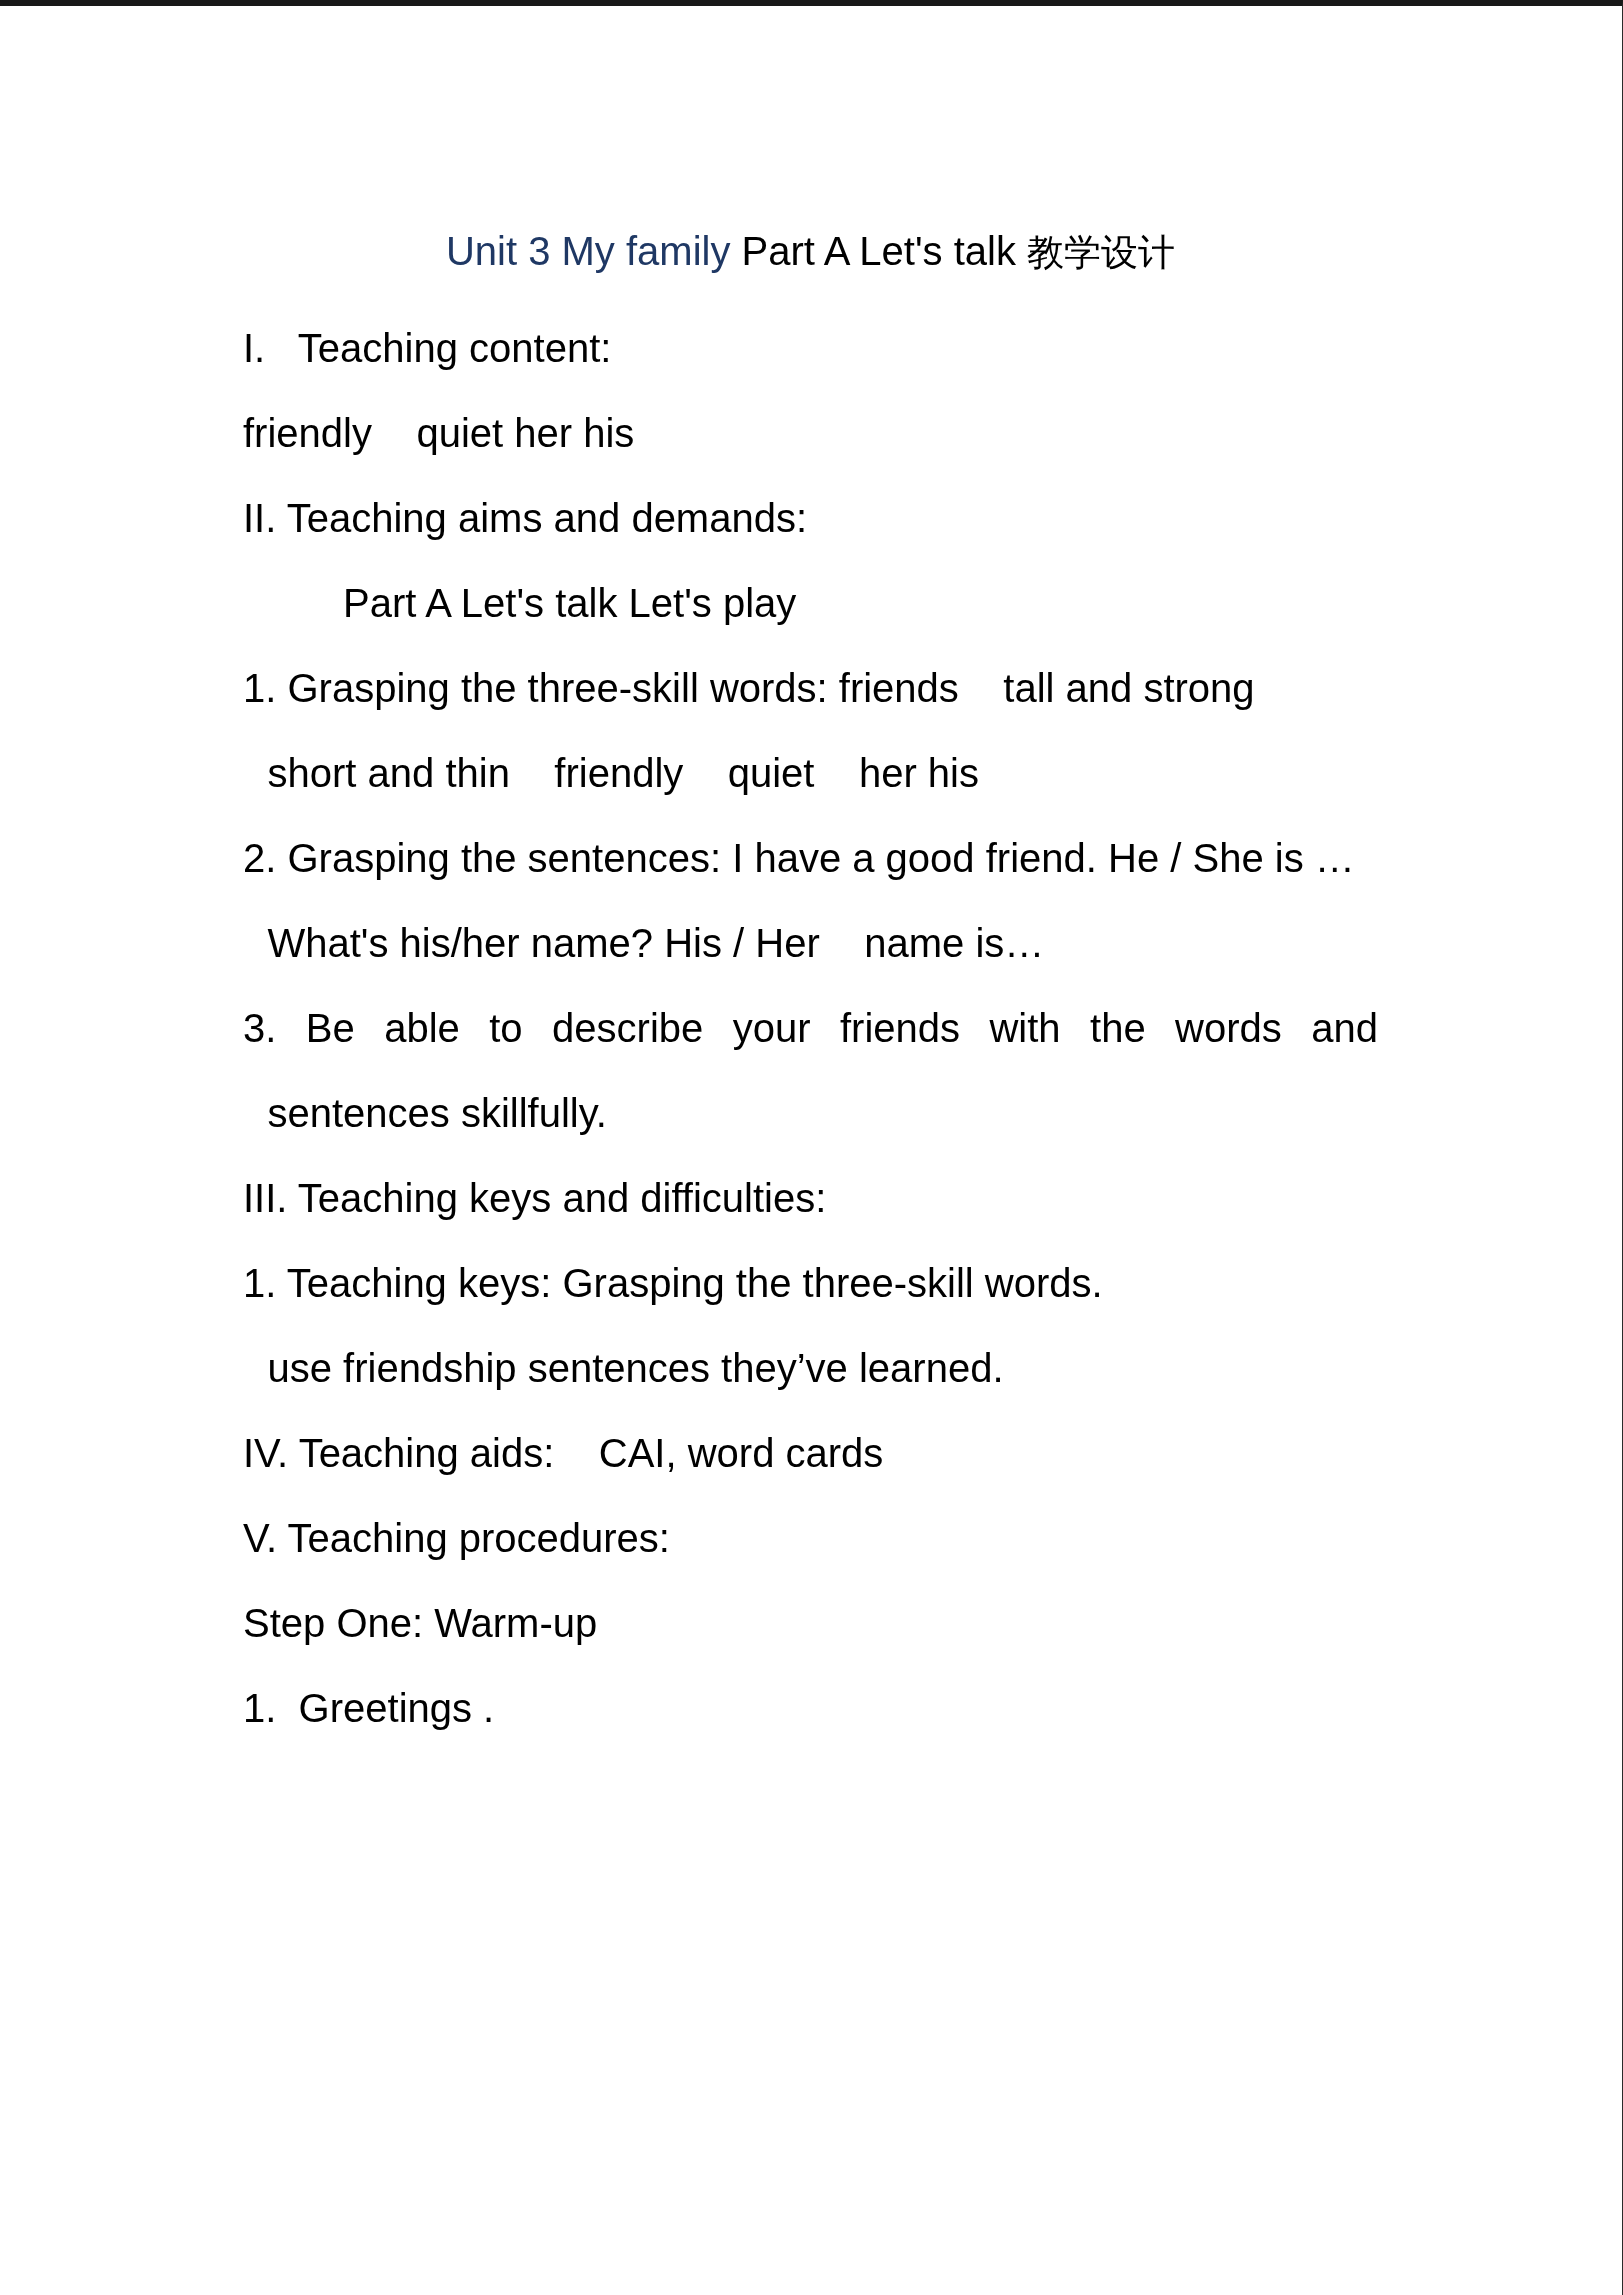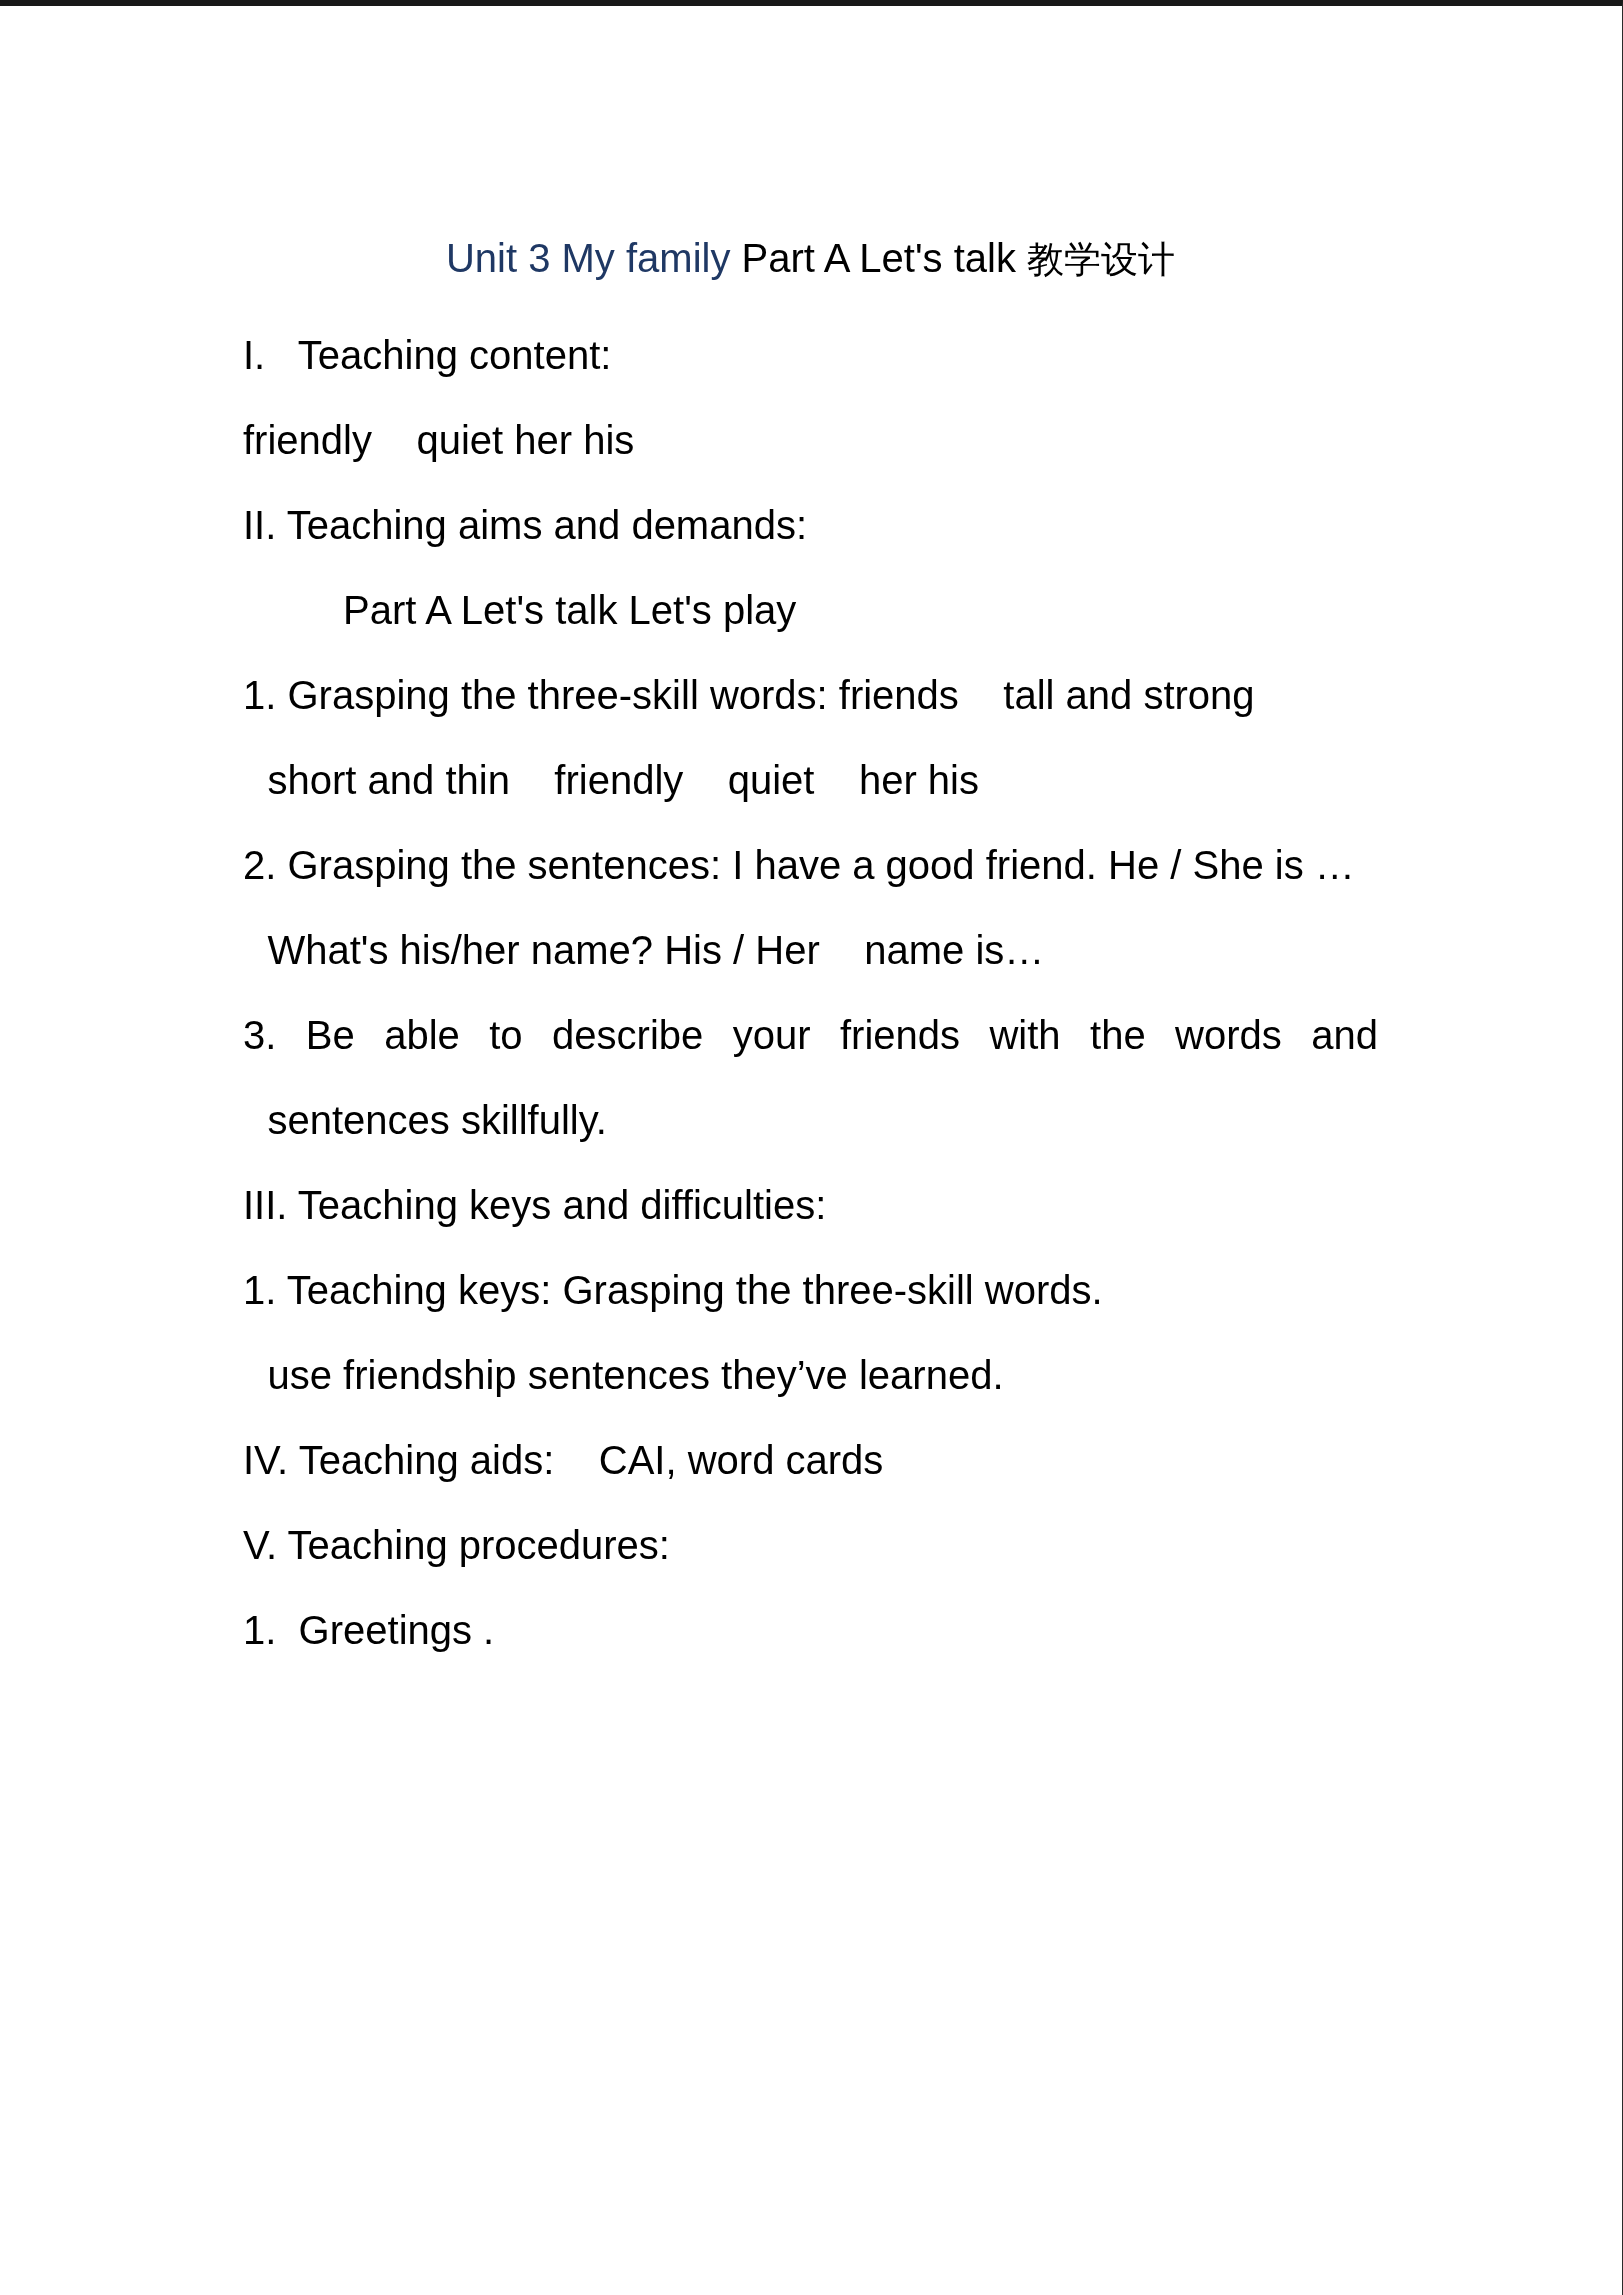--- a/index.html
+++ b/index.html
@@ -23,21 +23,21 @@
 
   .content {
     position: absolute;
     left: 243px;
     top: 0;
     width: 1135px;
   }
 
   
   .doc-title {
-    margin: 16px;
+    margin: 9px;
     padding: 0;
     text-align: center;
     font-weight: normal;
     font-size: 40px;
     line-height: 1.0;
     padding-top: 216px;
     white-space: nowrap;
   }
   .title-blue {
     color: #1F3864;
@@ -94,18 +94,19 @@
         <p class="line indent-2">short and thin    friendly    quiet    her his</p>
         <p class="line">2. Grasping the sentences: I have a good friend. He / She is …</p>
         <p class="line indent-2">What's his/her name? His / Her    name is…</p>
         <p class="line justify">3. Be able to describe your friends with the words and</p>
         <p class="line indent-2">sentences skillfully.</p>
         <p class="line">III. Teaching keys and difficulties:</p>
         <p class="line">1. Teaching keys: Grasping the three-skill words.</p>
         <p class="line indent-2">use friendship sentences they’ve learned.</p>
         <p class="line">IV. Teaching aids:    CAI, word cards</p>
         <p class="line">V. Teaching procedures:</p>
+        <p class="line">Step One: Warm-up</p>
         <p class="line">1.  Greetings .</p>
       </div>
 
   </div>
 </div>
 
 
 </body></html>

